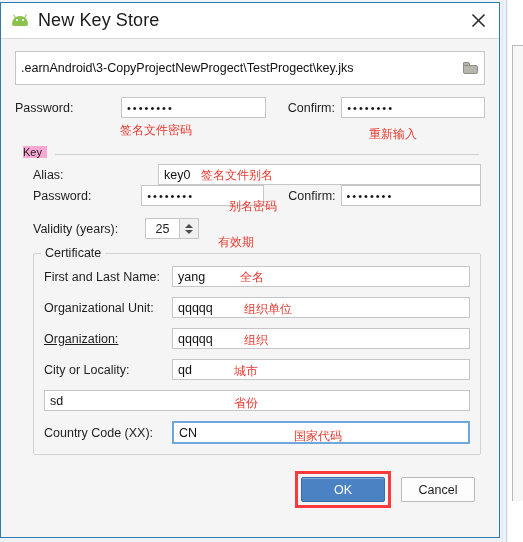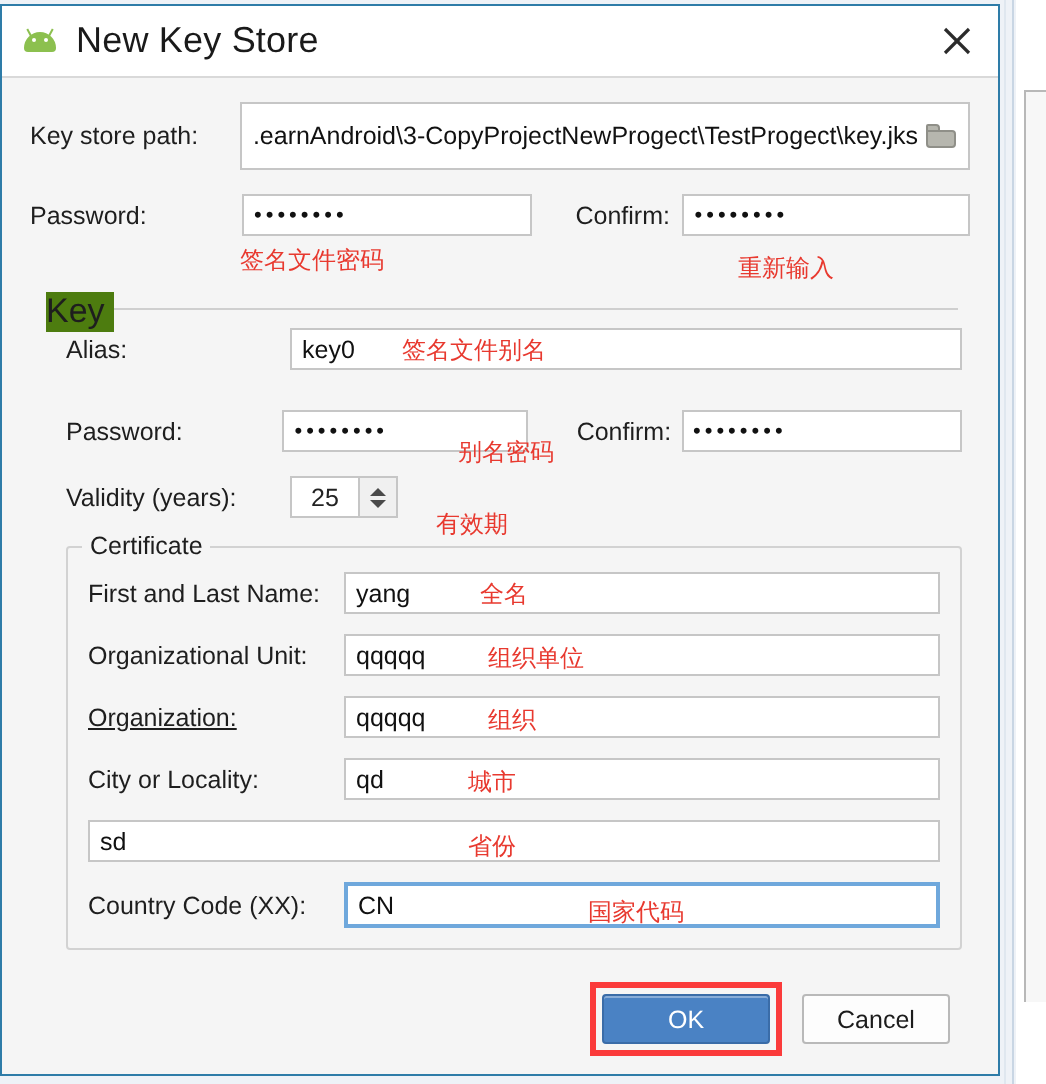--- a/index.html
+++ b/index.html
@@ -86,21 +86,21 @@
   .group > .g-legend {
     position:absolute; left:8px; top:-7px; background:#f5f5f5;
     padding:0 4px; font-size:12.5px; color:#1e1e1e;
   }
   .group > .g-box {
     border:1px solid #d2d2d2; border-radius:2px;
     padding: 12px 10px 4px 10px;
   }
   
   .keygroup { position:relative; height:14px; margin: 8px 0 4px 0;}
-  .keygroup .k-lbl { position:absolute; left:8px; top:0px; font-size:17px; color:#1e1e1e; background:#4d7c0f; padding-right:5px; z-index:2;}
+  .keygroup .k-lbl { position:absolute; left:8px; top:0px; font-size:11px; color:#1e1e1e; background:#f9a8d4; padding-right:5px; z-index:2;}
   .keygroup .k-rule { position:absolute; left:40px; right:6px; top:8px; height:1px; background:#cfcfcf; }
 
   
   .ann {
     color:#e8392f; font-size:12px; white-space:nowrap;
     font-family:"DejaVu Sans","Liberation Sans",sans-serif;
     position:absolute; z-index:5; pointer-events:none;
   }
 
   
@@ -163,21 +163,20 @@
       <svg width="15" height="15" viewBox="0 0 15 15" aria-hidden="true">
         <line x1="1.5" y1="1.5" x2="13.5" y2="13.5" stroke="#2b2b2b" stroke-width="1.6"></line>
         <line x1="13.5" y1="1.5" x2="1.5" y2="13.5" stroke="#2b2b2b" stroke-width="1.6"></line>
       </svg>
     </span>
   </div>
 
   <div class="dlg-body">
 
     <div class="row" style="margin-bottom:12px;">
-      <span class="lbl" style="width:107px;">Key store path:</span>
       <span class="tf" style="flex:1; height:34px;">
         <span style="flex:1; overflow:hidden; white-space:nowrap;">.earnAndroid\3-CopyProjectNewProgect\TestProgect\key.jks</span>
         <span class="folder-ico">
             <span class="t"></span>
             <span class="b"></span>
           </span>
       </span>
     </div>
 
     <div class="row" style="margin-bottom:4px;">
@@ -196,21 +195,21 @@
       <span class="ann" style="left:354px; top:4px;">重新输入</span>
     </div>
 
     <div class="keygroup">
       <span class="k-lbl">Key</span>
       <span class="k-rule"></span>
     </div>
 
     <div style="padding-left:18px; padding-right:4px;">
 
-      <div class="row" style="margin-bottom:20px; position:relative;">
+      <div class="row" style="margin-bottom:0; position:relative;gap:13px;">
         <span class="lbl" style="width:112px;">Alias:</span>
         <span class="tf" style="flex:1;">
           <span>key0</span>
         </span>
         <span class="ann" style="left:168px; top:3px;">签名文件别名</span>
       </div>
 
       <div class="row" style="margin-bottom:2px; position:relative;">
         <span class="lbl" style="width:112px;">Password:</span>
         <span class="tf" style="width:127px;">

